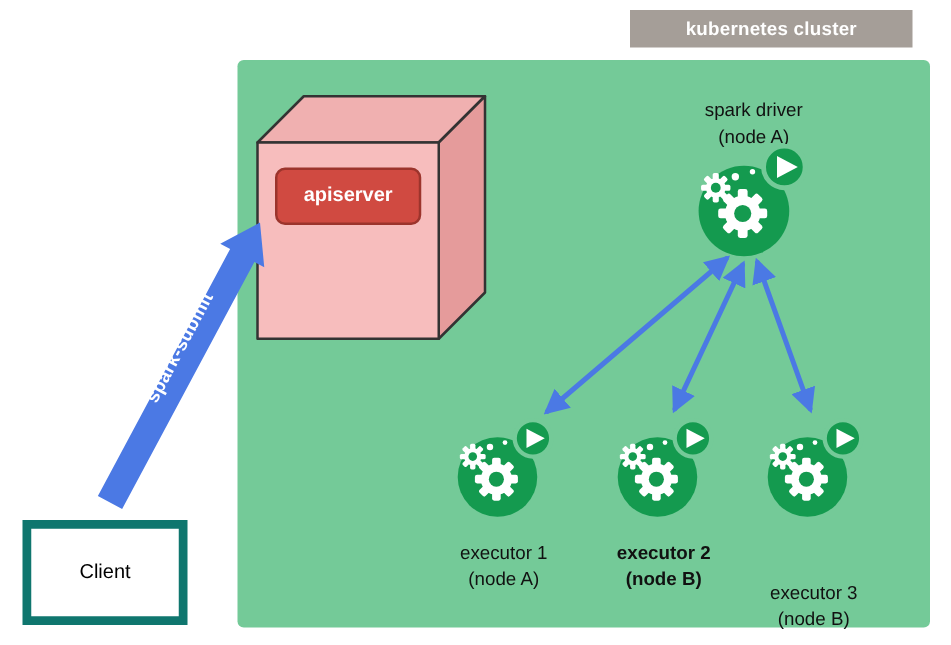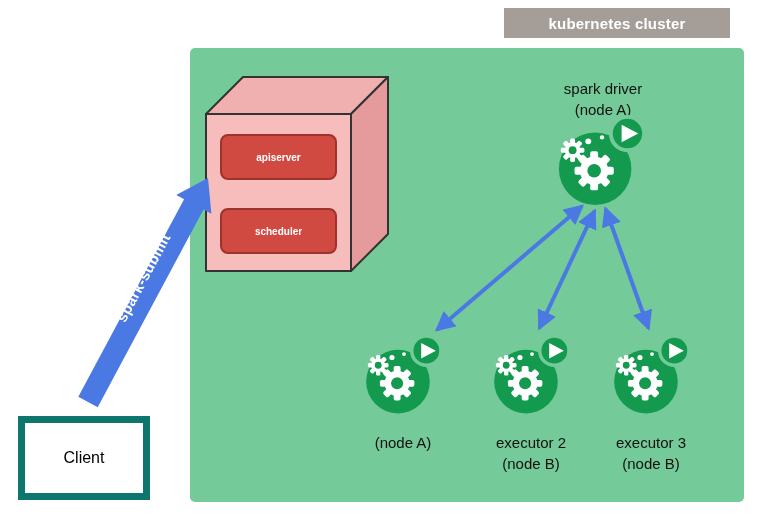--- a/index.html
+++ b/index.html
@@ -9,31 +9,31 @@
            background:#74ca98;border-radius:5px;}
 
   .k8s-label{position:absolute;left:504px;top:8px;width:226px;height:30px;
              background:#a59e98;color:#ffffff;font-weight:bold;font-size:15px;
              display:flex;align-items:center;justify-content:center;letter-spacing:.2px;}
 
   svg.layer{position:absolute;left:0;top:0;width:761px;height:516px;pointer-events:none;}
 
   .ctrl-box{position:absolute;left:220px;width:117px;height:46px;box-sizing:border-box;
             background:#d04a41;border:2px solid #9c342c;border-radius:8px;
-            color:#ffffff;font-weight:bold;font-size:10px;
+            color:#ffffff;font-weight:bold;font-size:16px;
             display:flex;align-items:center;justify-content:center;}
   #apiserver-box{top:134px;}
   #scheduler-box{top:208px;}
 
   .node-label{position:absolute;text-align:center;font-size:15px;color:#111111;line-height:21px;}
   #driver-label{left:530px;top:62px;width:146px;margin-top:16px;}
   .exec-label{top:432px;width:130px;}
   #exec1-label{left:338px;}
-  #exec2-label{left:466px;}
-  #exec3-label{left:586px;}
+  #exec2-label{left:466px;font-weight:bold;}
+  #exec3-label{left:586px;margin-top:32px;}
 
   .pod{position:absolute;}
   #driver-pod{left:552px;top:110px;width:100px;height:98px;}
   #exec1-pod{left:360px;top:330px;width:88px;height:86px;}
   #exec2-pod{left:488px;top:330px;width:88px;height:86px;}
   #exec3-pod{left:608px;top:330px;width:88px;height:86px;}
 
   .client-box{position:absolute;left:18px;top:416px;width:132px;height:84px;box-sizing:border-box;
               background:#ffffff;border:7px solid #0f766e;color:#000000;font-size:16px;
               display:flex;align-items:center;justify-content:center;}
@@ -111,41 +111,41 @@
       <line x1="581" y1="207" x2="438" y2="329" marker-start="url(#ah)" marker-end="url(#ah)"></line>
       <line x1="594" y1="212" x2="540" y2="327" marker-start="url(#ah)" marker-end="url(#ah)"></line>
       <line x1="606" y1="210" x2="648" y2="327" marker-start="url(#ah)" marker-end="url(#ah)"></line>
     </g>
 
     <polygon points="78.3,396.8 97.7,407.2 203.5,209.6 211.4,213.8 208,178 176.2,195.0 184.1,199.2" fill="#4b79e4"></polygon>
     <text class="ss-text" transform="translate(148,280) rotate(-62)" text-anchor="middle">spark-submit</text>
   </svg>
 
   <div class="ctrl-box" id="apiserver-box">apiserver</div>
-  <div class="ctrl-box" id="scheduler-box">scheduler</div>
 
   <div class="node-label" id="driver-label">
     <div>spark driver</div>
     <div>(node A)</div>
   </div>
 
   <svg class="pod" id="driver-pod" viewBox="0 0 100 100">
       <use href="#pod-icon"></use>
     </svg>
   <svg class="pod" id="exec1-pod" viewBox="0 0 100 100">
       <use href="#pod-icon"></use>
     </svg>
   <svg class="pod" id="exec2-pod" viewBox="0 0 100 100">
       <use href="#pod-icon"></use>
     </svg>
   <svg class="pod" id="exec3-pod" viewBox="0 0 100 100">
       <use href="#pod-icon"></use>
     </svg>
 
   <div class="node-label exec-label" id="exec1-label">
+    <div>executor 1</div>
     <div>(node A)</div>
   </div>
   <div class="node-label exec-label" id="exec2-label">
     <div>executor 2</div>
     <div>(node B)</div>
   </div>
   <div class="node-label exec-label" id="exec3-label">
     <div>executor 3</div>
     <div>(node B)</div>
   </div>

